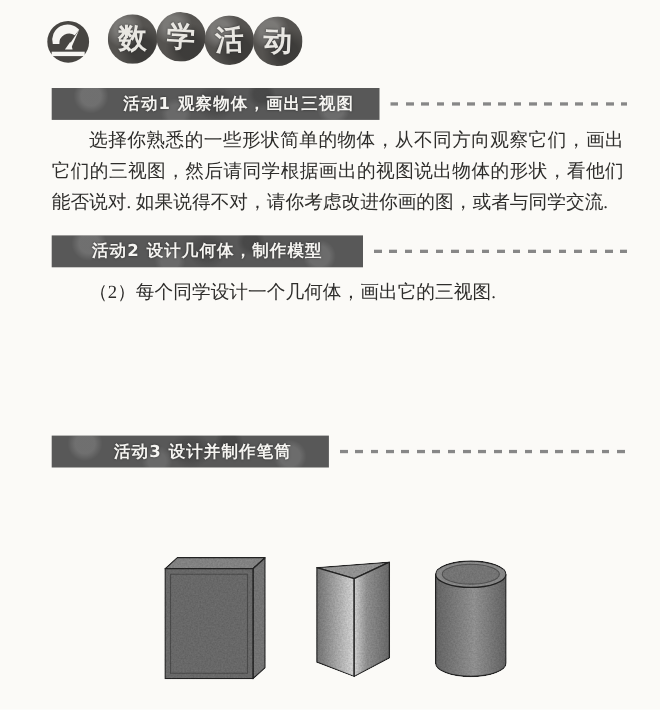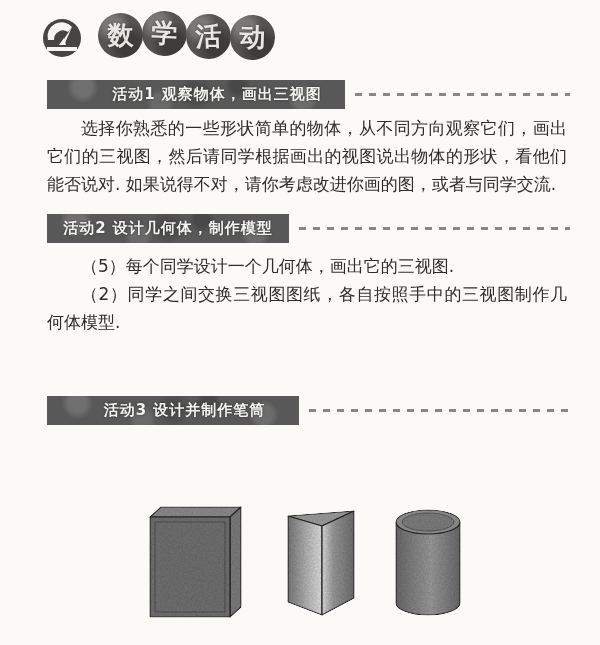--- a/index.html
+++ b/index.html
@@ -68,39 +68,40 @@
     color: #f5f4f1;
     font-size: 15px;
     font-weight: bold;
     letter-spacing: 1px;
     text-shadow: 0 0 2px rgba(0,0,0,0.6);
   }
   #banner-row-1 { top: 80px; }
   #banner-row-2 { top: 214px; }
   #banner-row-3 { top: 396px; }
   #banner-1 { width: 298px; padding-left: 42px; }
-  #banner-2 { width: 242px; }
+  #banner-2 { width: 283px; }
   #banner-3 { width: 252px; padding-left: 23px; }
   .dash-line {
     flex: 1;
     height: 3px;
     margin-left: 10px;
     background: repeating-linear-gradient(90deg,
       #878787 0 7px, transparent 7px 14px);
   }
 
   
   .body-text {
     position: absolute;
     left: 47px;
     width: 520px;
     font-size: 17px;
     line-height: 28px;
     text-align: justify;
     color: #2e2d2b;
+    font-family: Liberation Serif, serif;
   }
   .body-text p { text-indent: 2em; }
   #sec1-text { top: 114px; }
   #sec2-items { top: 252px; }
   #sec3-text { top: 433px; }
 
   
   #figures {
     position: absolute;
     left: 148px; top: 503px;
@@ -142,22 +143,21 @@
   </div>
   <div class="body-text" id="sec1-text">
     <p>选择你熟悉的一些形状简单的物体，从不同方向观察它们，画出它们的三视图，然后请同学根据画出的视图说出物体的形状，看他们能否说对. 如果说得不对，请你考虑改进你画的图，或者与同学交流.</p>
   </div>
 
   <div class="banner-row" id="banner-row-2">
     <div class="banner" id="banner-2">活动2 设计几何体，制作模型</div>
     <div class="dash-line"></div>
   </div>
   <div class="body-text" id="sec2-items">
-    <p>（5）每个同学设计一个几何体，画出它的三视图.</p>
-    <p>（2）同学之间交换三视图图纸，各自按照手中的三视图制作几何体模型.</p>
+    <p>（2）每个同学设计一个几何体，画出它的三视图.</p>
   </div>
 
   <div class="banner-row" id="banner-row-3">
     <div class="banner" id="banner-3">活动3 设计并制作笔筒</div>
     <div class="dash-line"></div>
   </div>
 
   <svg id="figures" viewBox="0 0 320 120">
     <defs>
       <filter id="speckle" x="-5%" y="-5%" width="110%" height="110%">

